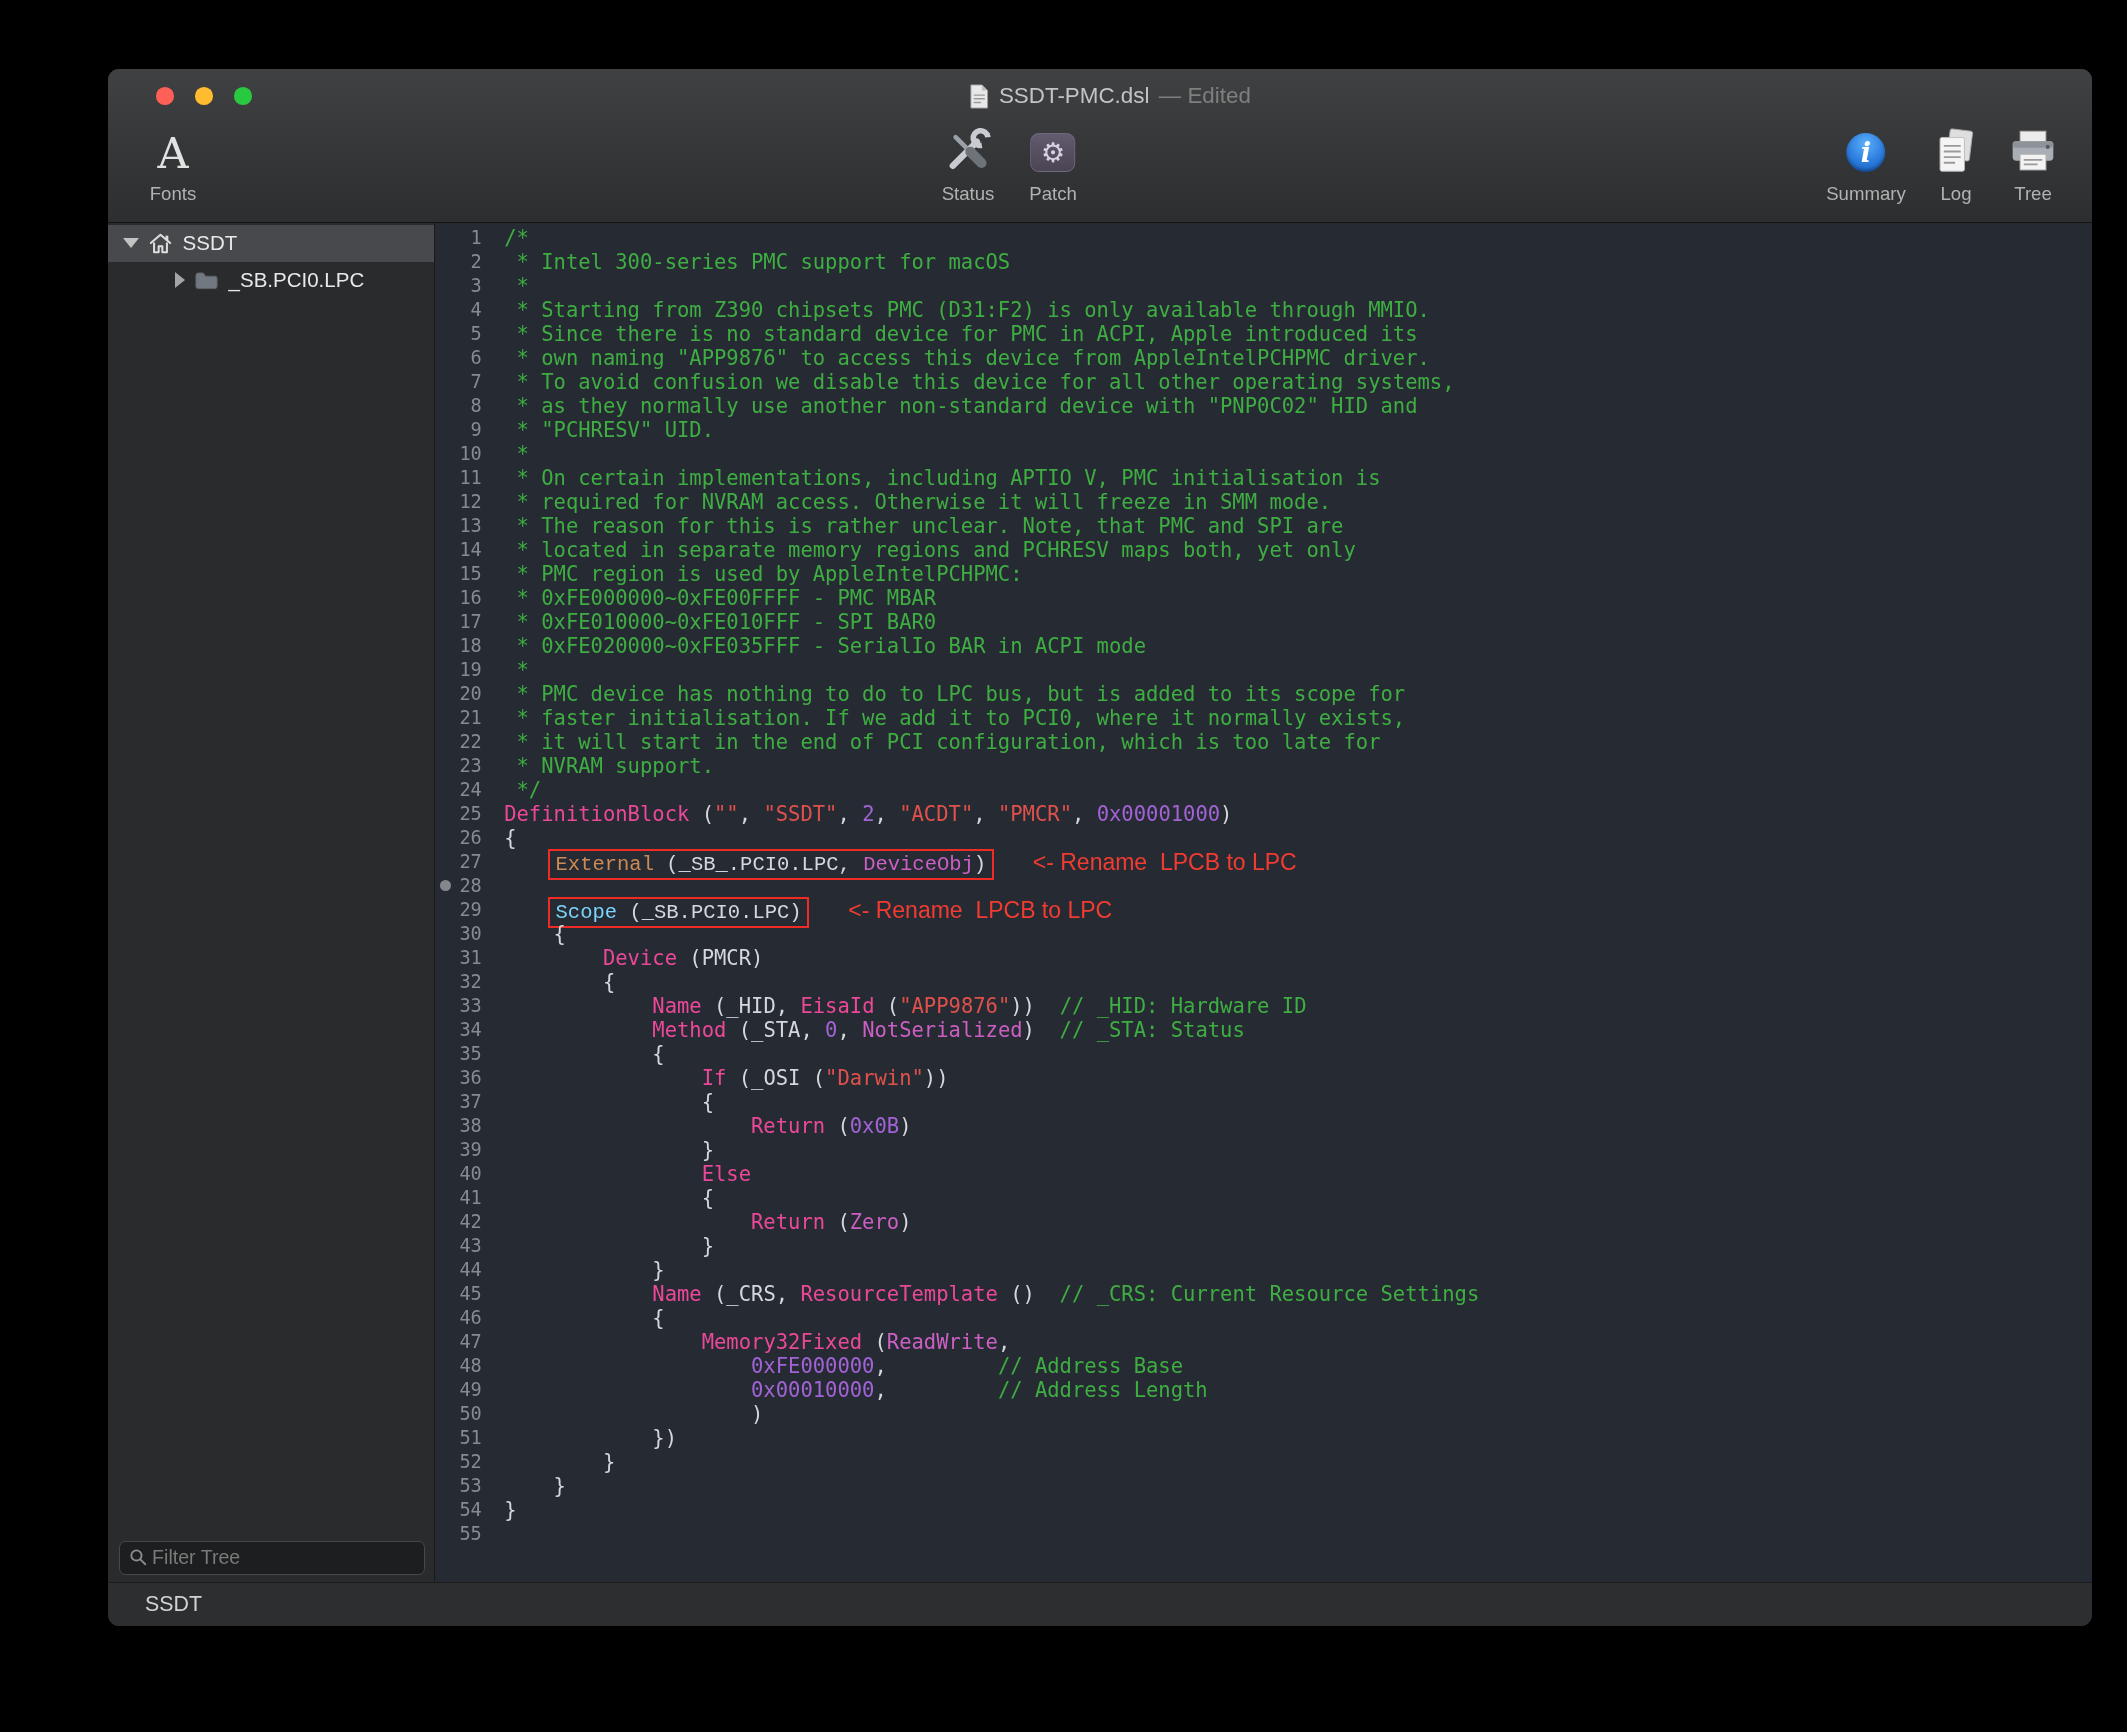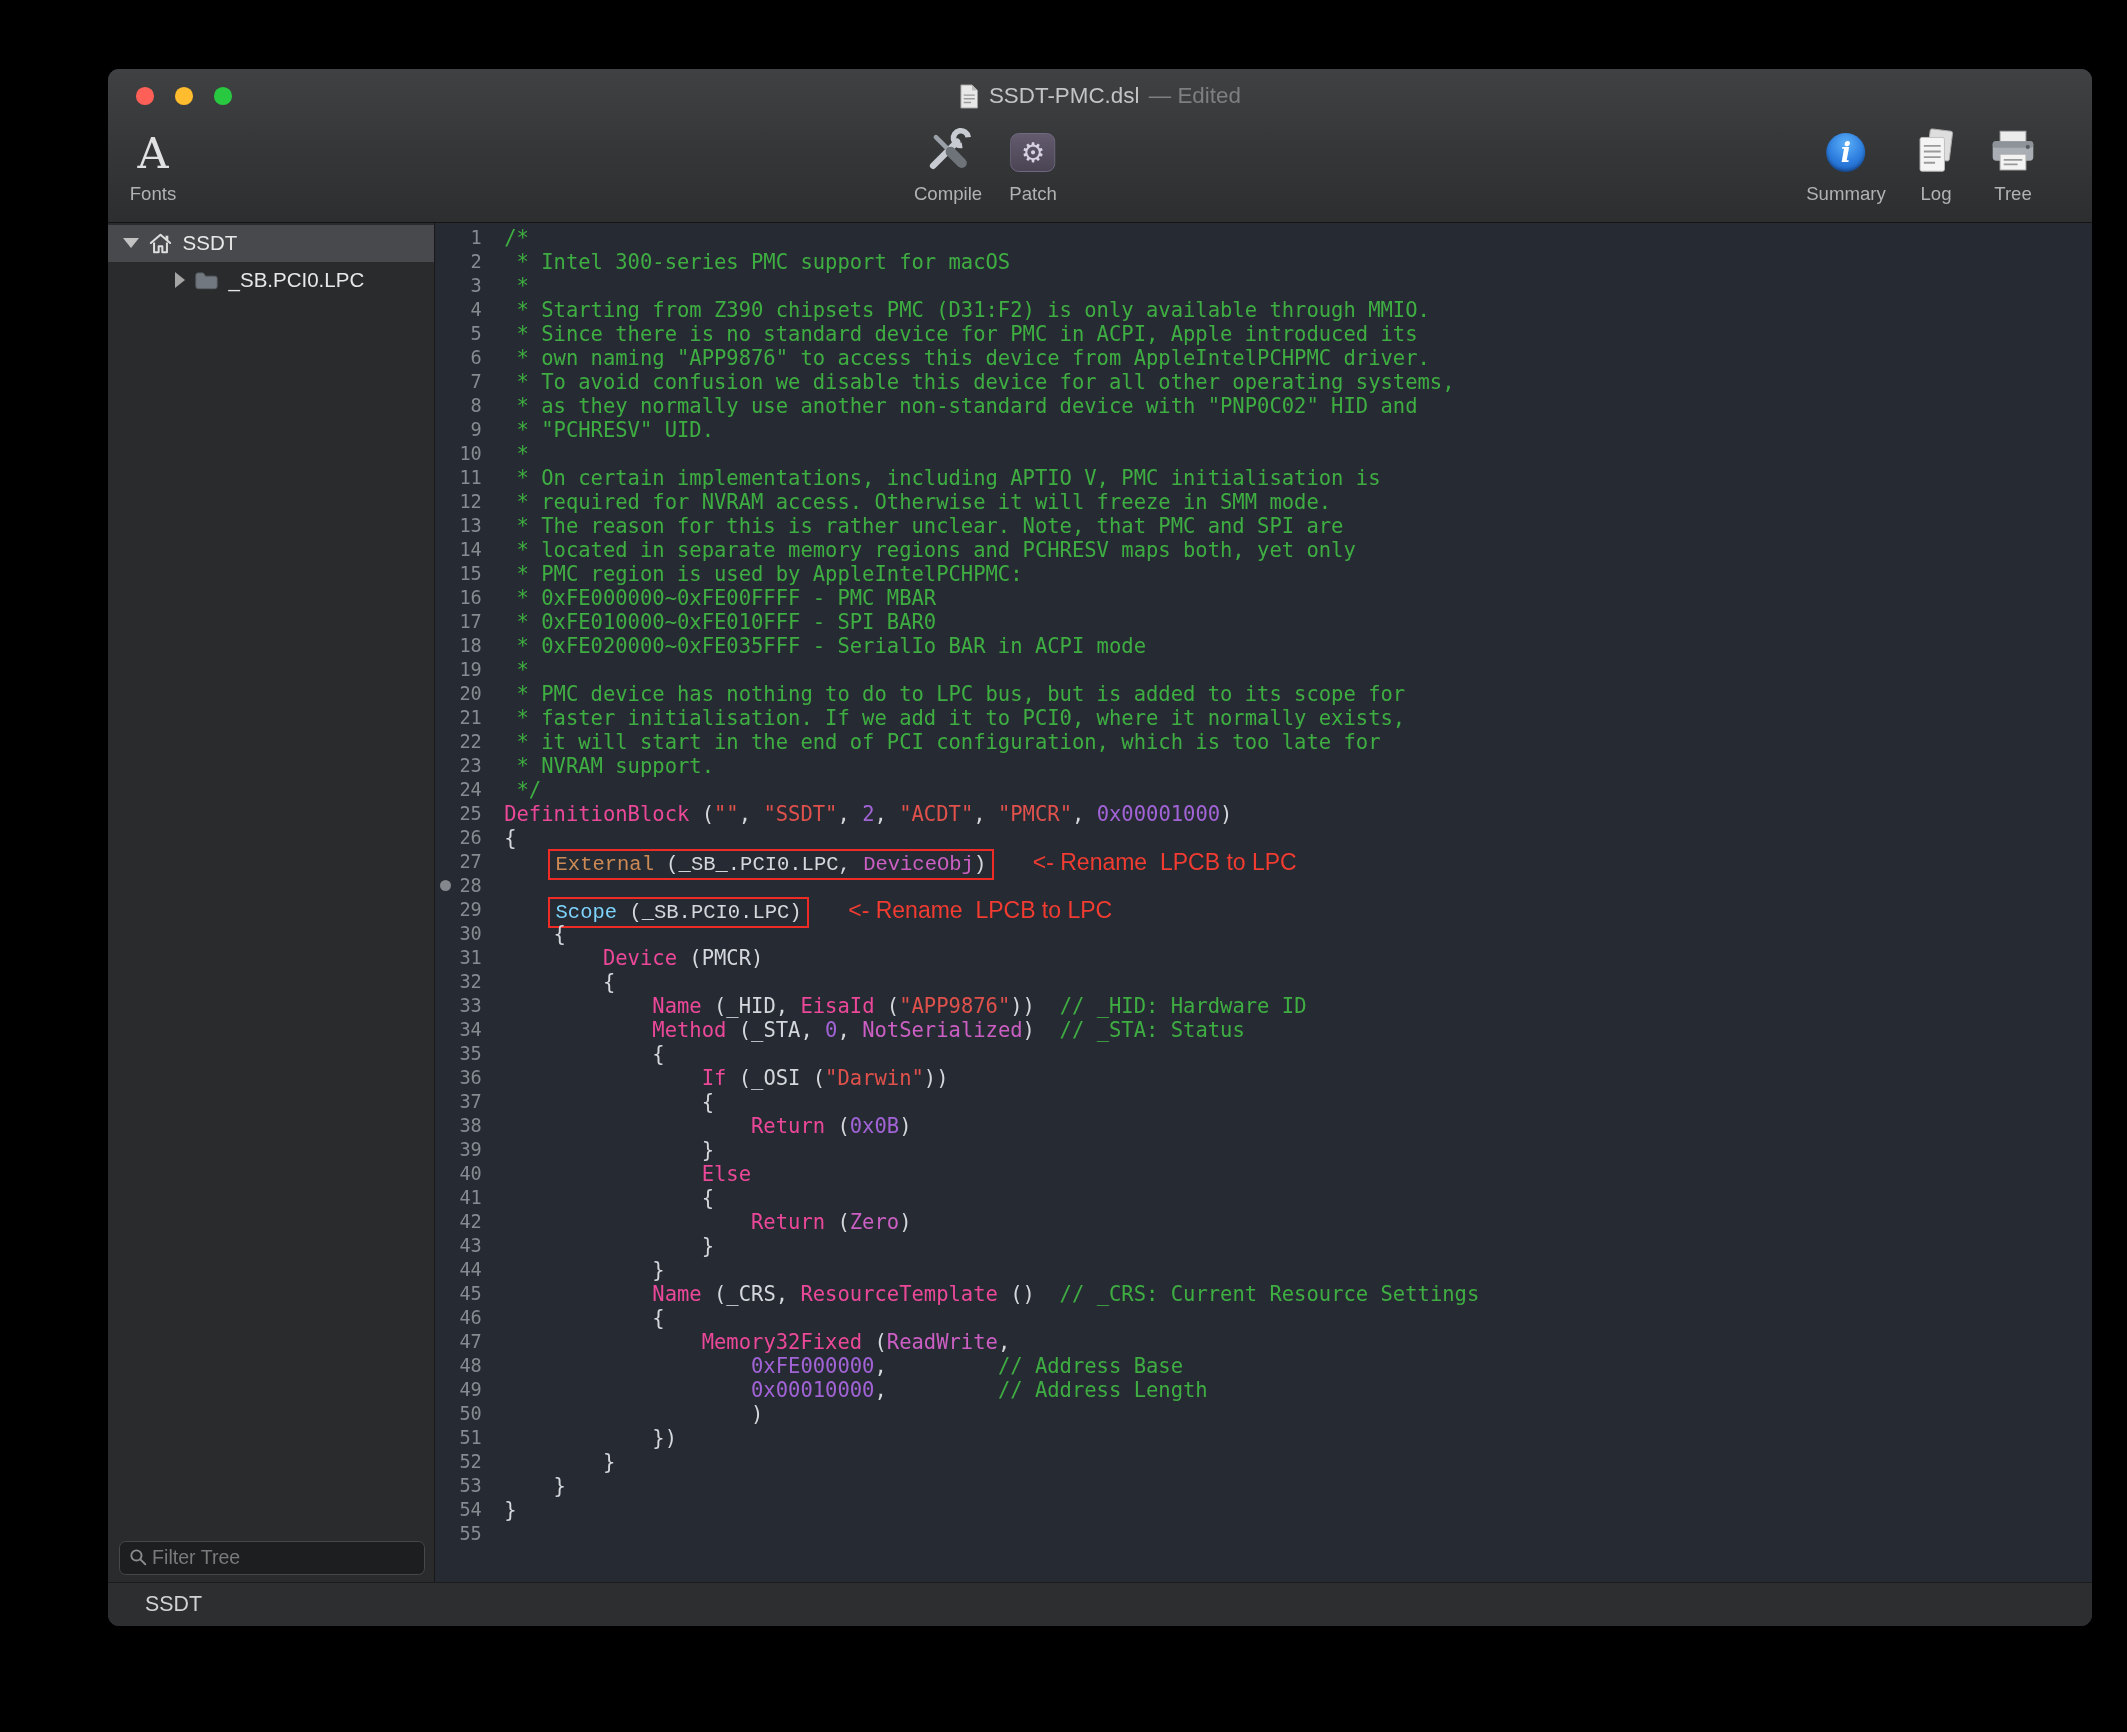--- a/index.html
+++ b/index.html
@@ -2,21 +2,21 @@
 <html style="font-size:15px"><head>
 <meta charset="utf-8">
 <style>
   html,body{margin:0;padding:0;width:2127px;height:1732px;background:#000;overflow:hidden;
     font-family:"Liberation Sans",sans-serif;}
   .window{position:absolute;left:108px;top:69px;width:1984px;height:1557px;border-radius:11.2px;
     overflow:hidden;background:#262b33;display:flex;flex-direction:column;
     box-shadow:0 37px 103px rgba(0,0,0,.75);}
   
   .chrome{flex:0 0 153px;background:linear-gradient(180deg,#404143 0%,#353638 55%,#2d2e30 100%);
-    border-bottom:0.9px solid #141414;position:relative;}
+    border-bottom:0.9px solid #141414;position:relative;padding-left:20px;}
   .titlebar{height:54px;display:flex;align-items:center;justify-content:center;position:relative;}
   .traffic{position:absolute;left:28px;top:0;height:54px;display:flex;align-items:center;gap:21.4px;}
   .light{width:17.7px;height:17.7px;border-radius:50%;display:inline-block;}
   .light.close{background:#fe5f57;}
   .light.min{background:#febc2e;}
   .light.zoomb{background:#28c840;}
   .title-wrap{display:flex;align-items:center;gap:9.3px;font-size:22.4px;color:#c4c4c4;}
   .title-suffix{color:#7f7f7f;}
   .toolbar{height:97px;position:relative;}
   .tool{position:absolute;top:3.7px;transform:translateX(-50%);display:flex;flex-direction:column;
@@ -113,21 +113,21 @@
         <div class="tool-icon-box">
           <span>
             <svg width="52" height="48" viewBox="0 0 56 52">
               <circle cx="42" cy="12" r="8" fill="none" stroke="#c8ccd2" stroke-width="6" stroke-dasharray="38 13" transform="rotate(80 42 12)"></circle>
               <line x1="12" y1="42" x2="38" y2="16" stroke="#c8ccd2" stroke-width="7" stroke-linecap="round"></line>
               <line x1="15" y1="11" x2="31" y2="27" stroke="#9aa0a7" stroke-width="5" stroke-linecap="round"></line>
               <line x1="31" y1="27" x2="43" y2="39" stroke="#6e737a" stroke-width="11" stroke-linecap="round"></line>
             </svg>
           </span>
         </div>
-        <div class="tool-label">Compile</div>
+        <div class="tool-label">Status</div>
       </div>
 
       <div class="tool" style="left:925px">
         <div class="tool-icon-box">
           <div class="patch-badge">
             <span>⚙</span>
           </div>
         </div>
         <div class="tool-label">Patch</div>
       </div>

